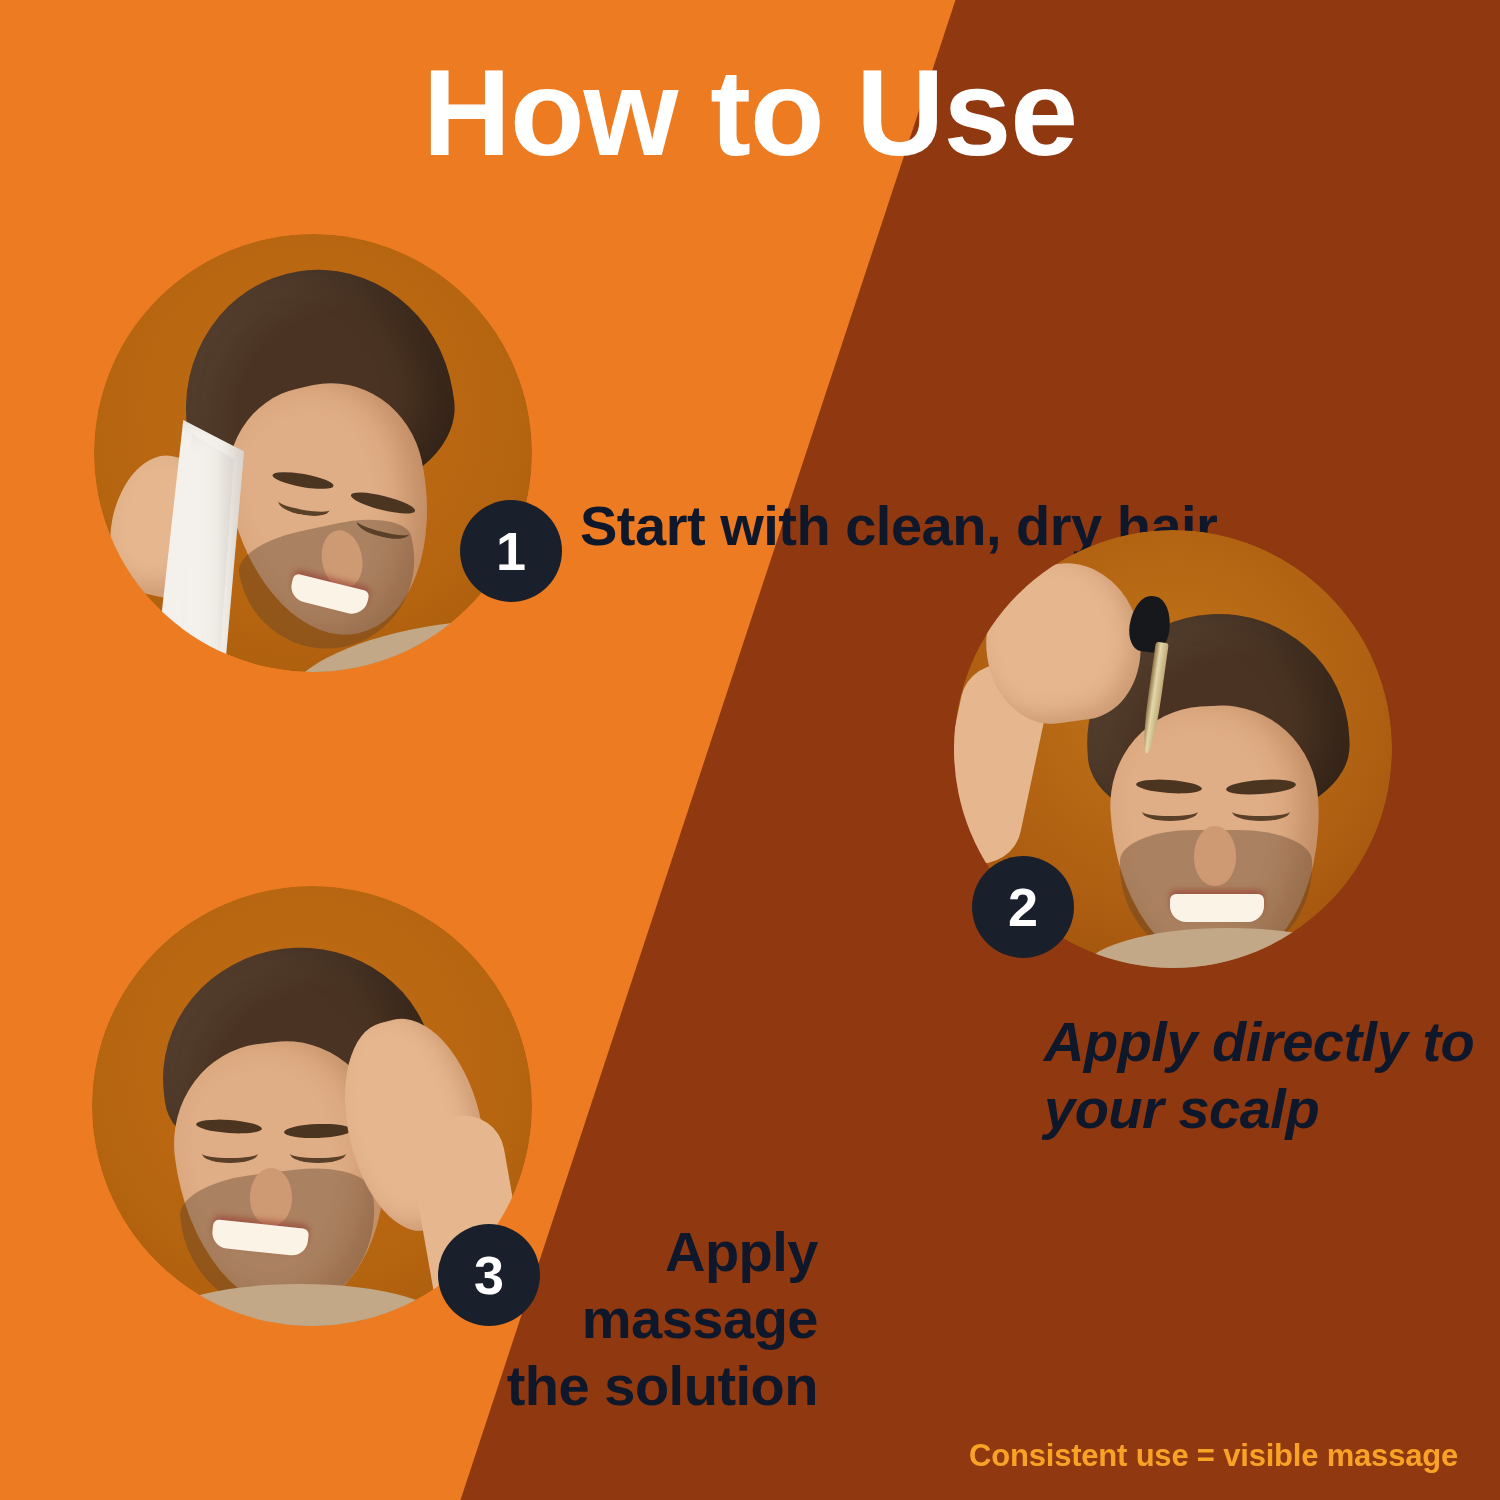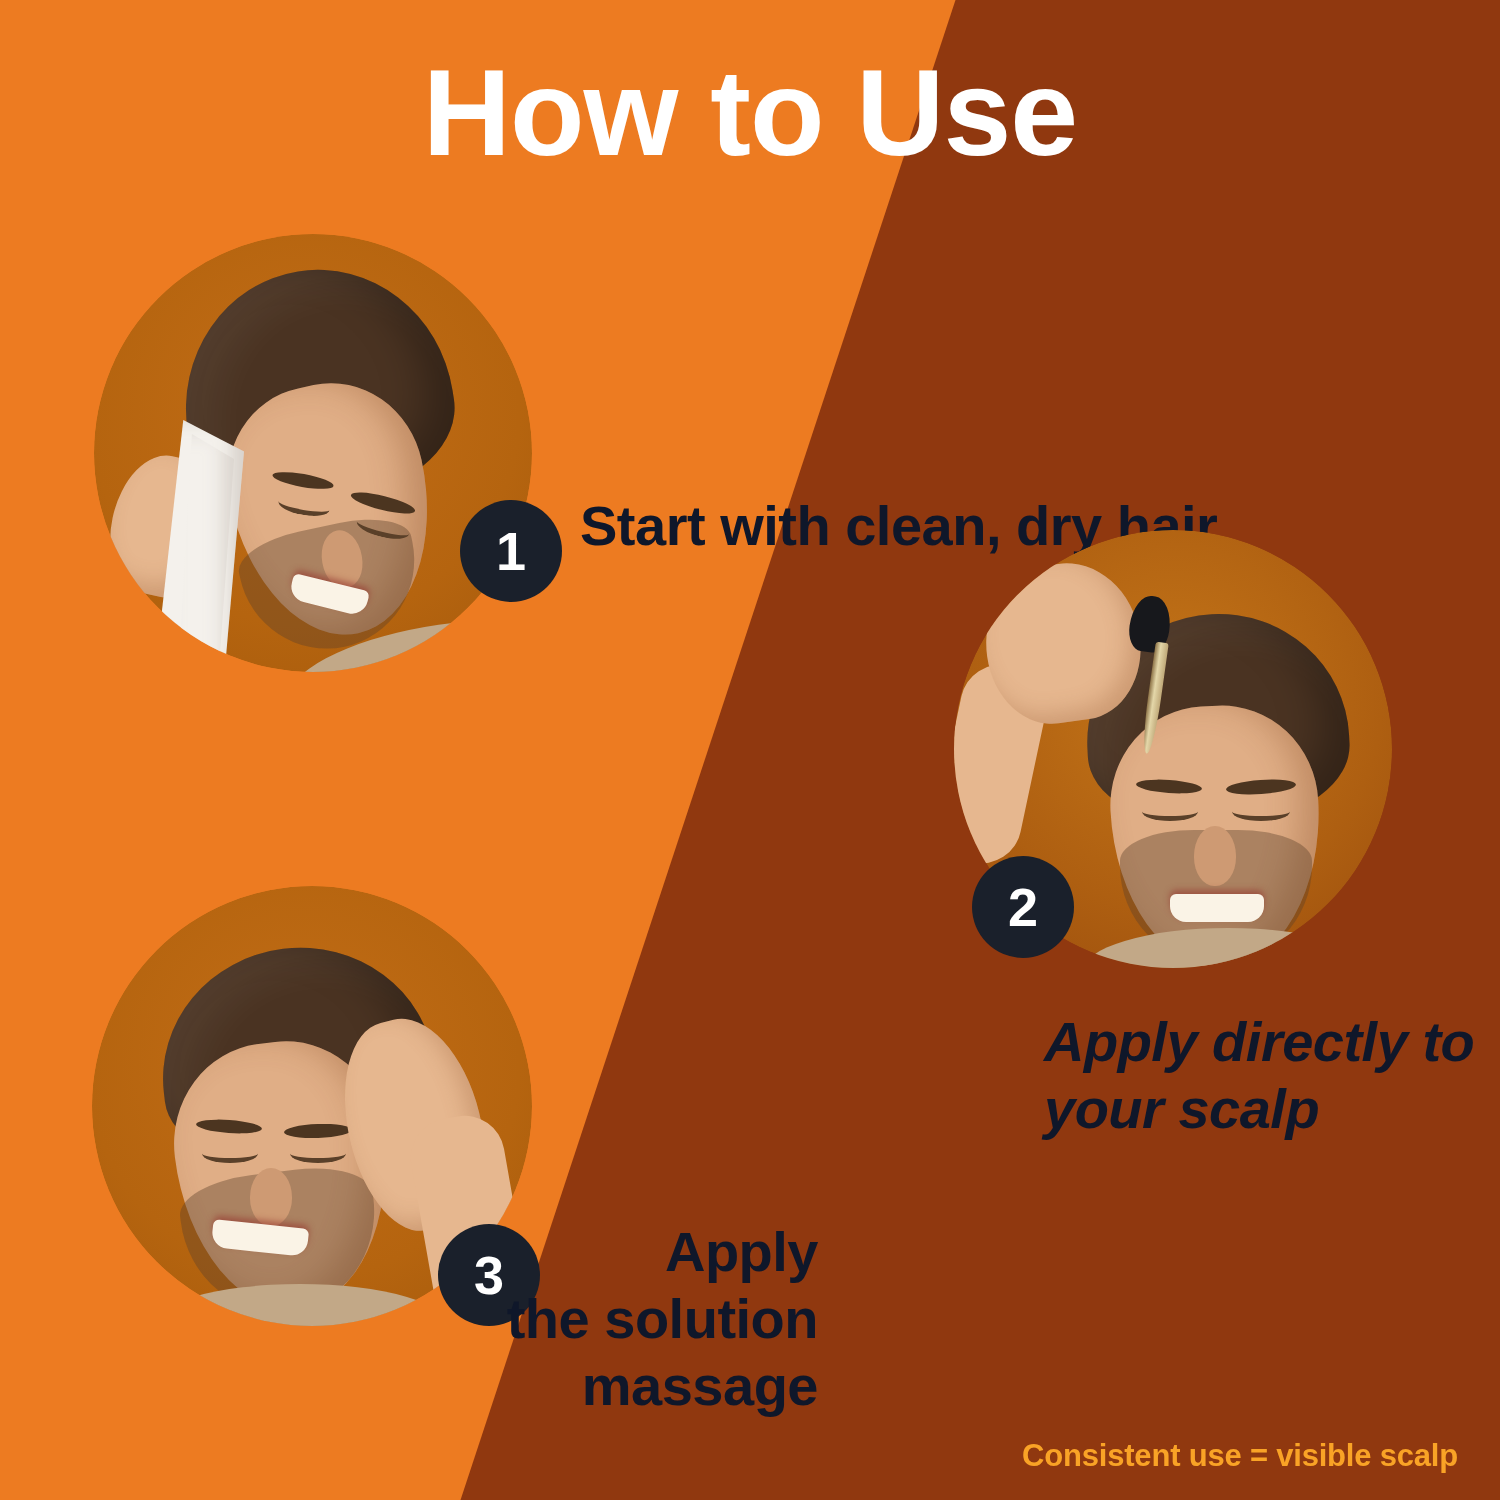--- a/index.html
+++ b/index.html
@@ -323,19 +323,19 @@
       </div>
     </div>
   </div>
 
   <div class="badge" id="badge-3">
     <span>3</span>
   </div>
 
   <div class="caption" id="caption-3">
     <span class="cl">Apply</span>
+    <span class="cl">massage</span>
     <span class="cl">the solution</span>
-    <span class="cl">massage</span>
-  </div>
-
-  <div class="footer-note">Consistent use = visible scalp</div>
+  </div>
+
+  <div class="footer-note">Consistent use = visible massage</div>
 
 </div>
 
 </body></html>

